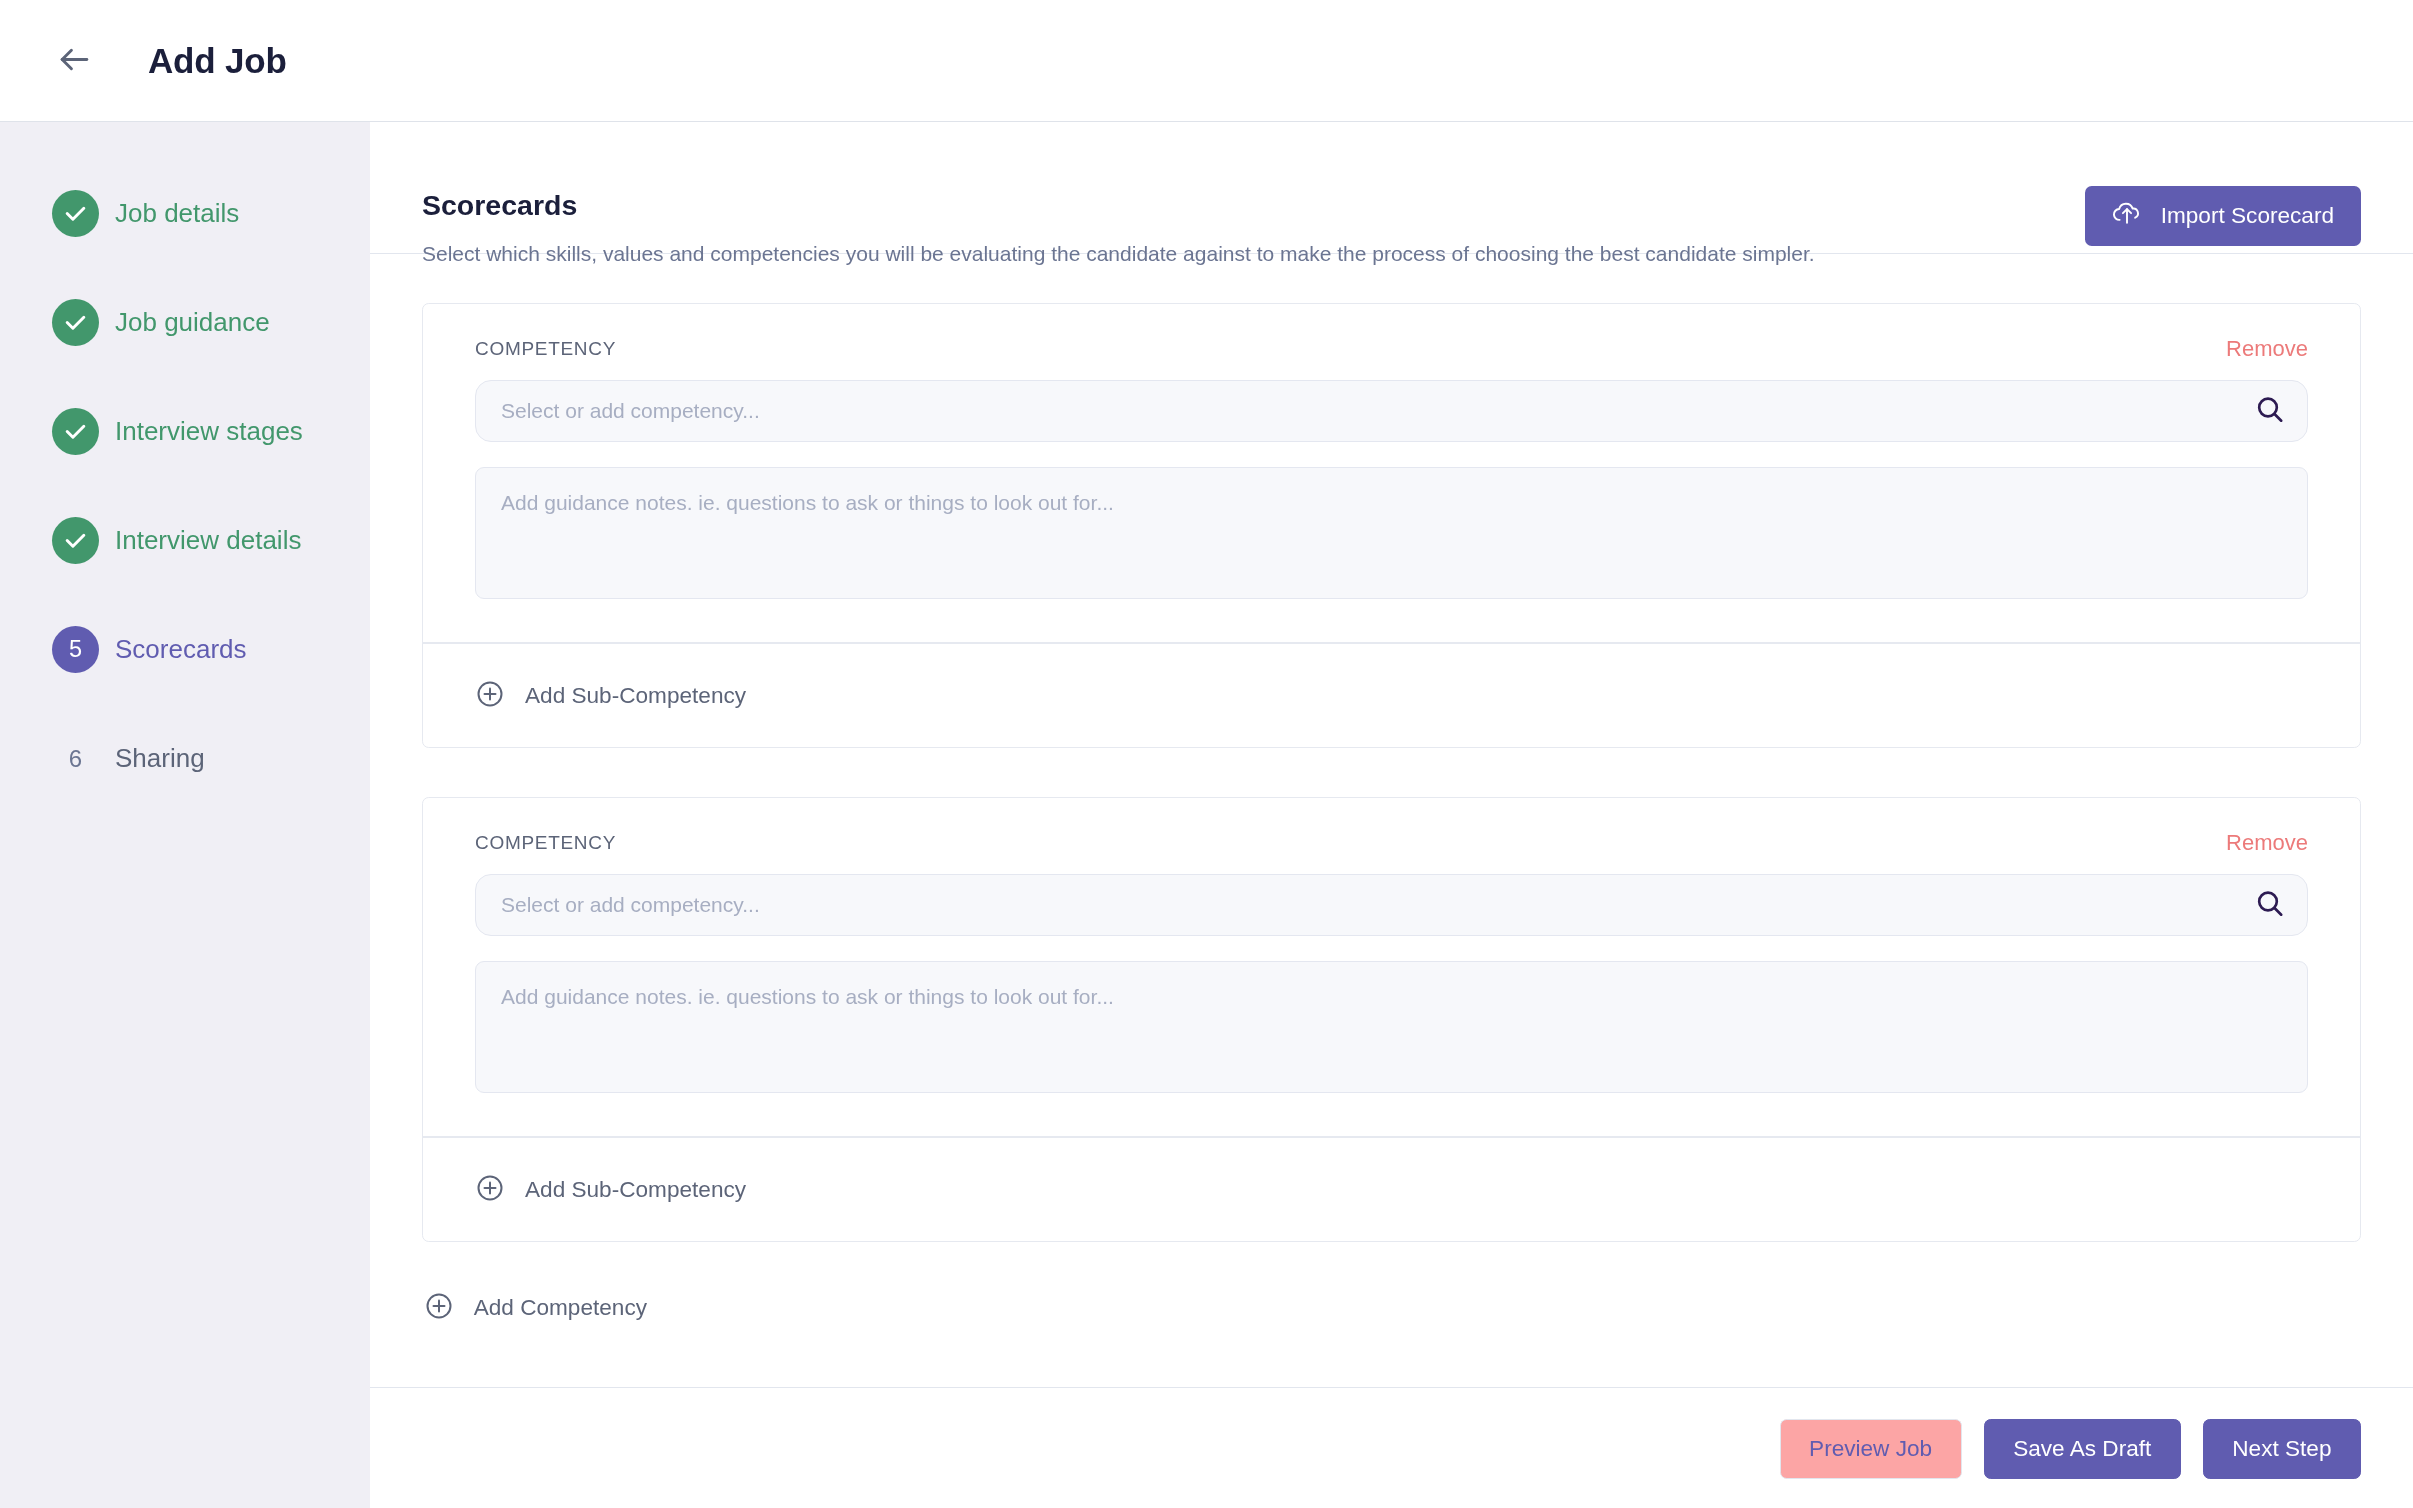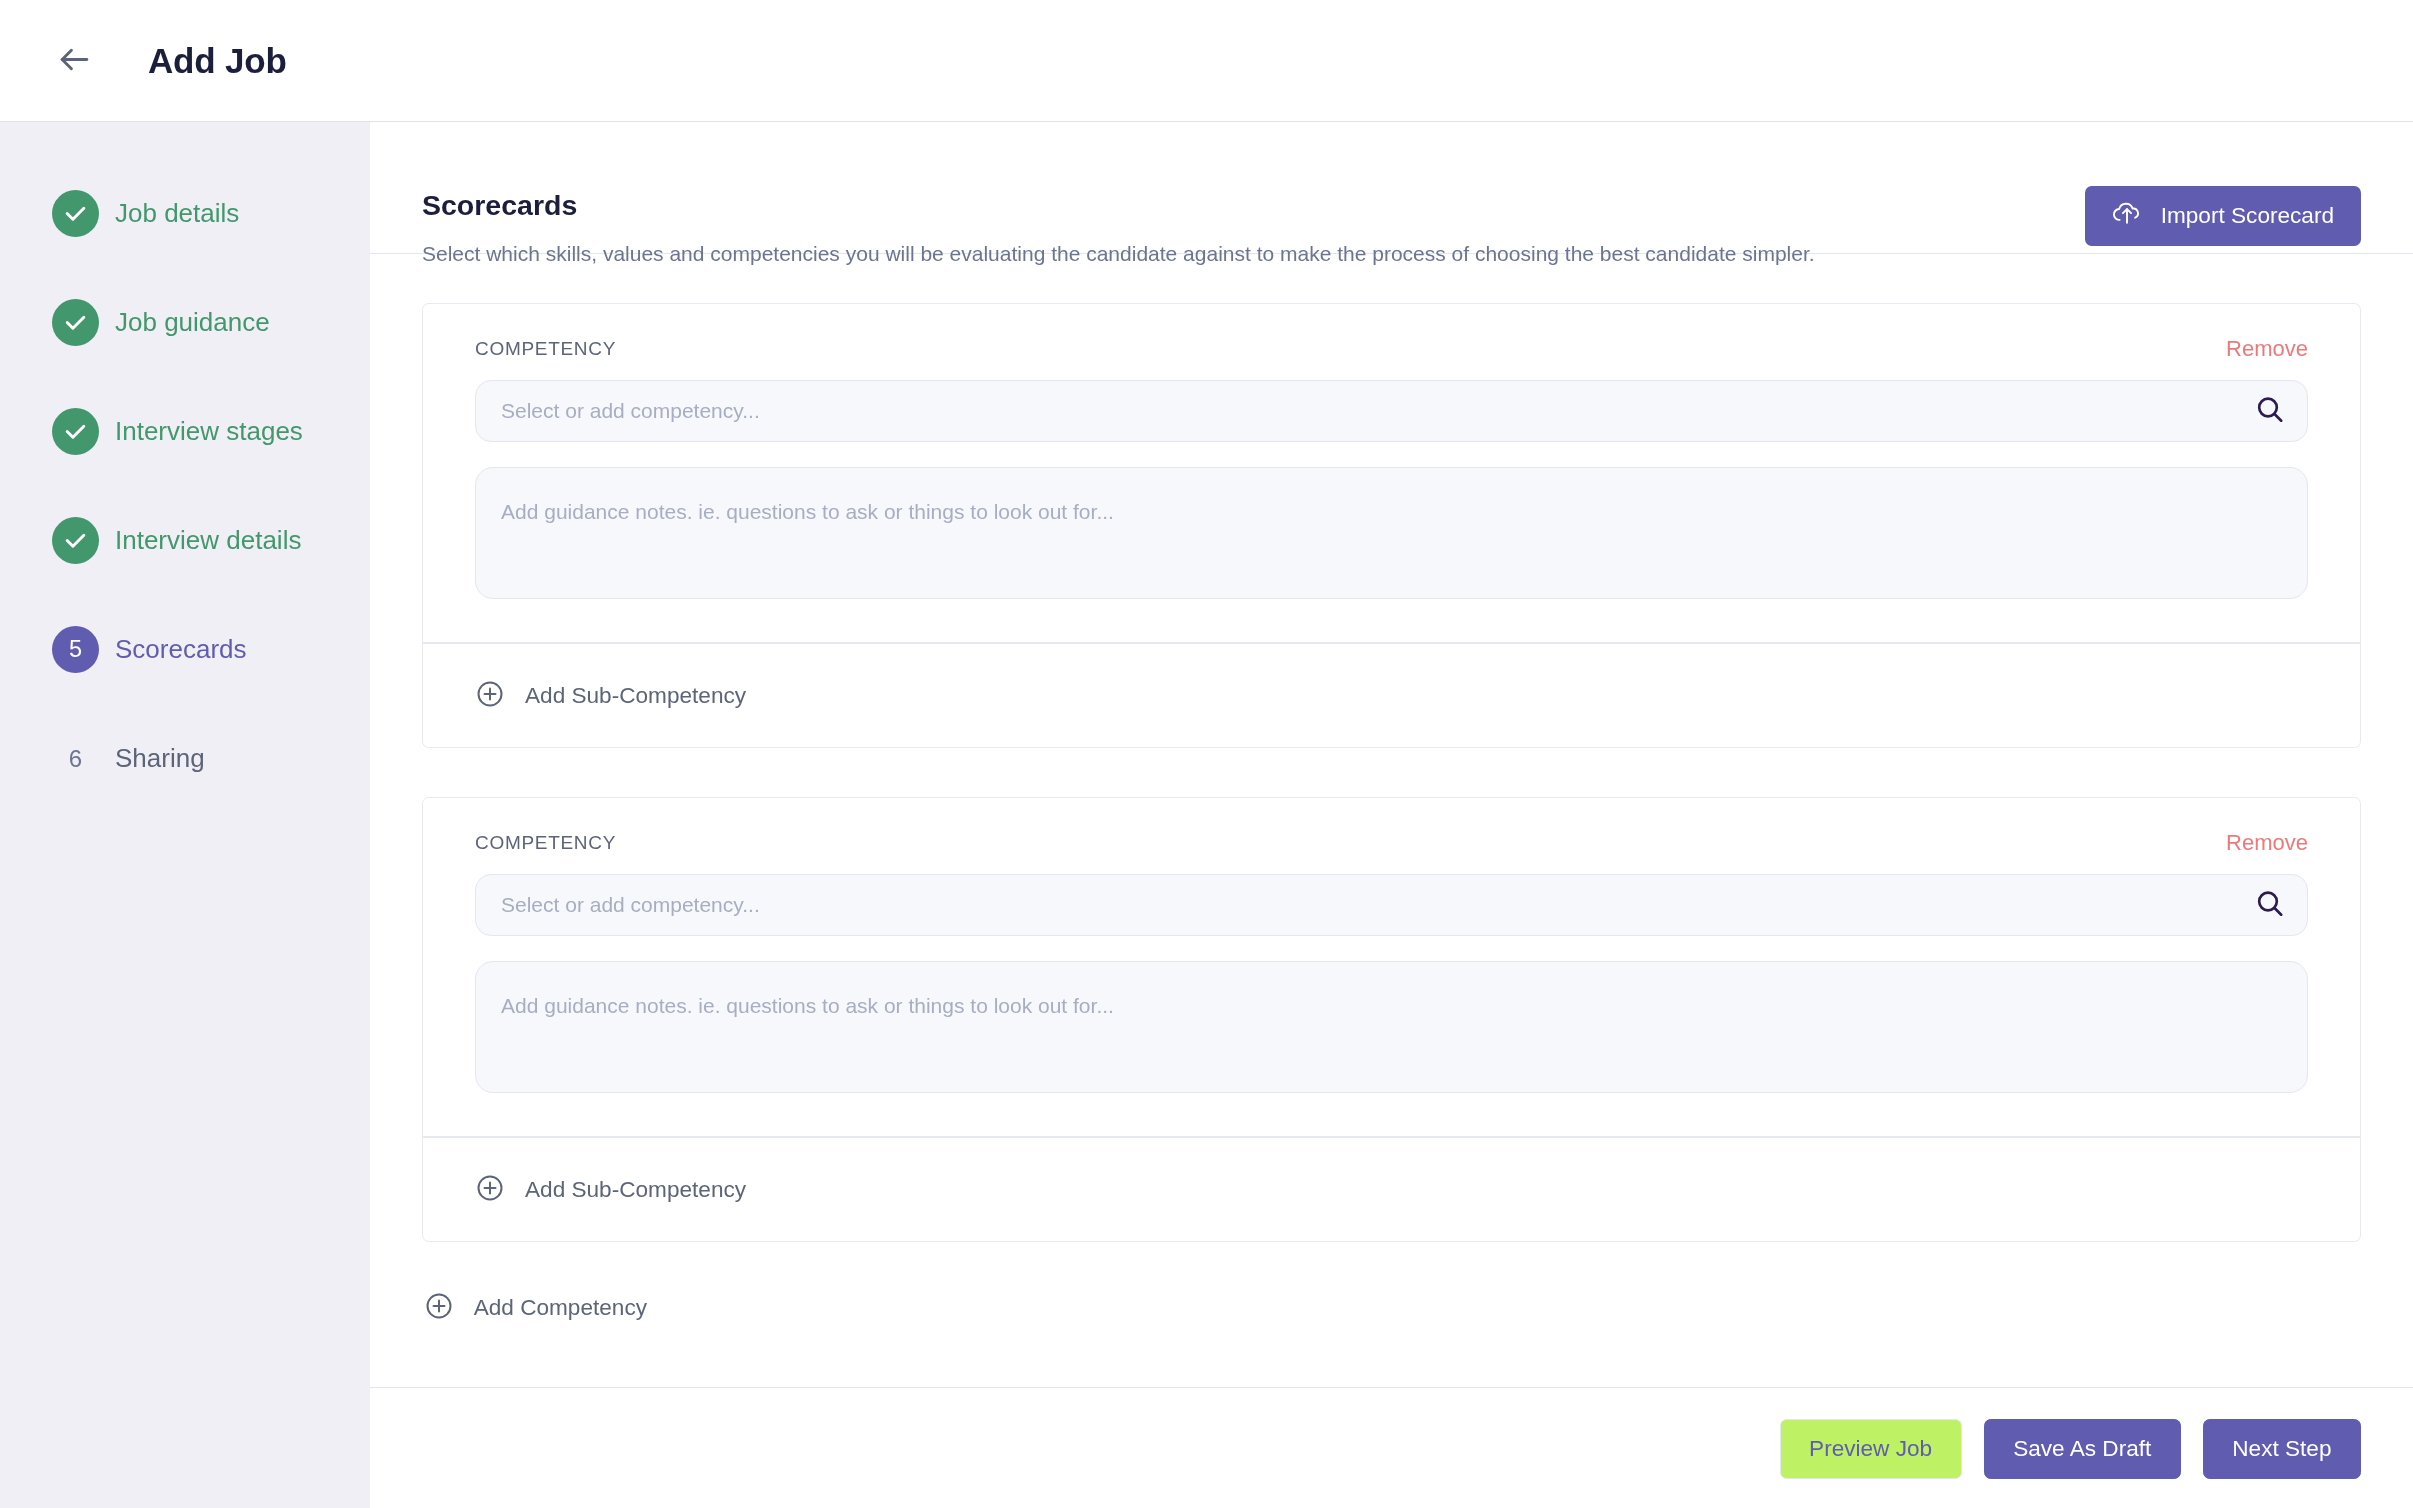--- a/index.html
+++ b/index.html
@@ -189,25 +189,25 @@
     align-items: center;
     justify-content: center;
     padding: 0;
   }
   .notes-box {
     width: 100%;
     height: 132px;
     margin-top: 25px;
     background: #f7f8fb;
     border: 1.7px solid #e4e7f0;
-    border-radius: 18px;
+    border-radius: 9px;
     font-size: 21px;
     color: #a7aec2;
     font-family: "Liberation Sans", sans-serif;
-    padding: 29px 25px;
+    padding: 20px 25px;
     resize: none;
     outline: none;
     line-height: 1.4;
   }
   .notes-box::placeholder { color: #a7aec2; }
 
   .card-divider { height: 1.7px; background: #e6e9f0; }
   .card-foot {
     padding: 35px 52px;
     display: flex;
@@ -250,21 +250,21 @@
     border-radius: 6.7px;
     font-size: 22.6px;
     font-family: "Liberation Sans", sans-serif;
     cursor: pointer;
     display: flex;
     align-items: center;
     justify-content: center;
     white-space: nowrap;
   }
   .btn-ghost {
-    background: #bef264;
+    background: #fca5a5;
     border: 1.7px solid #e2e6ee;
     color: #605cb0;
     margin-left: 38px;
   }
   .btn-primary {
     background: #605cb0;
     border: 1.7px solid #605cb0;
     color: #ffffff;
   }
 </style>

